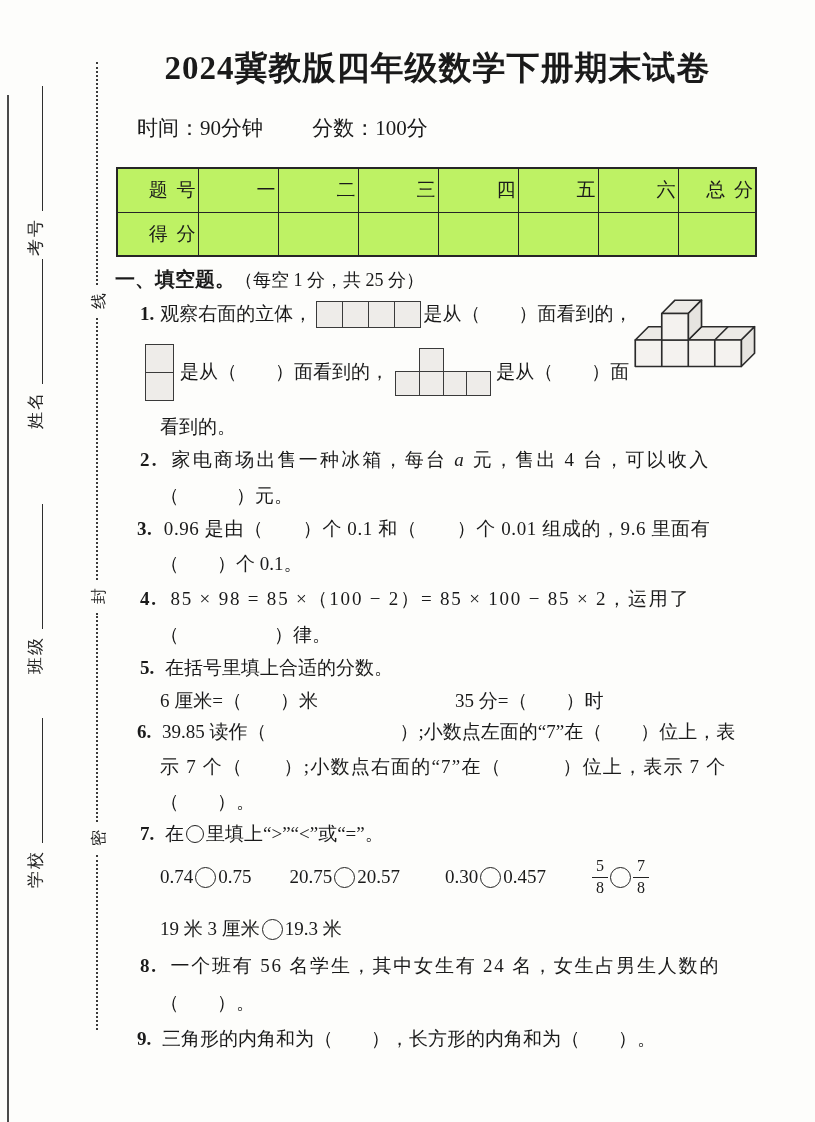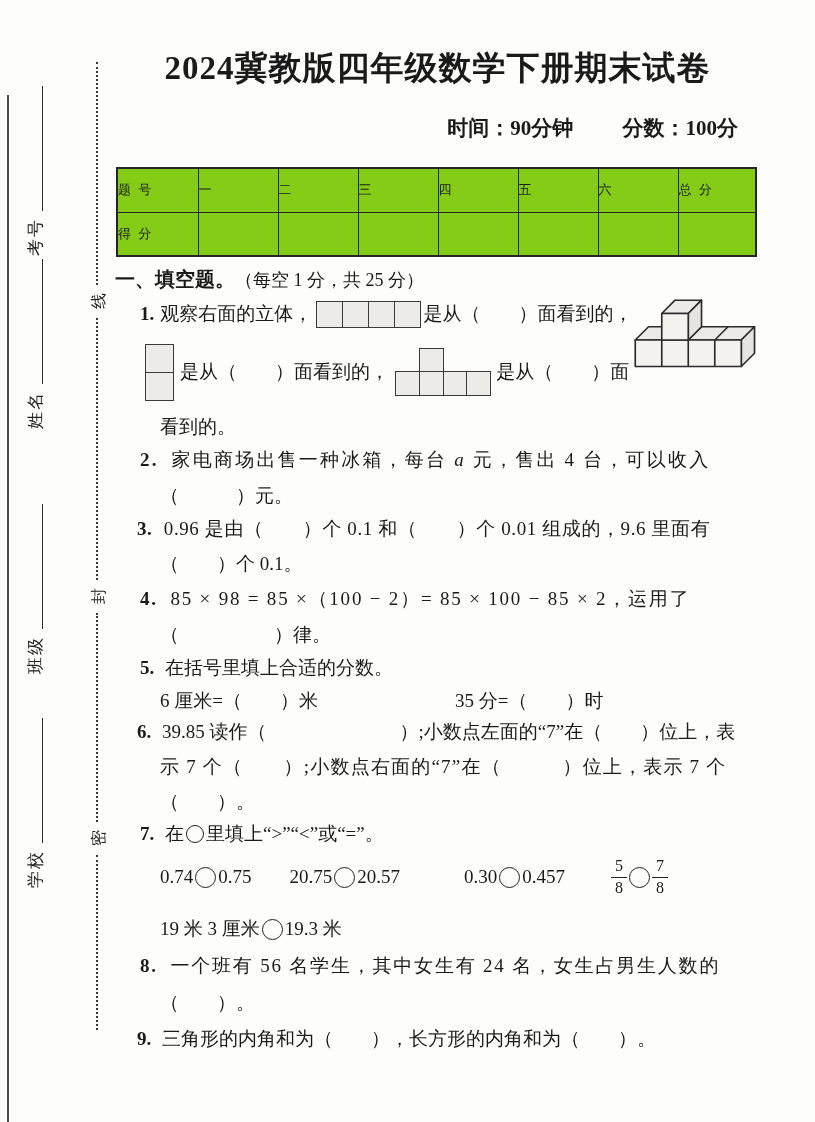--- a/index.html
+++ b/index.html
@@ -21,28 +21,28 @@
     position:absolute; left:88px; width:22px; height:26px; font-size:16px; color:#222;
     transform:rotate(-90deg); text-align:center; line-height:26px;
   }
   
   .main { position:absolute; left:115px; top:0; width:645px; height:1010px; }
   .page-title {
     position:absolute; top:46px; left:0; width:100%; text-align:center;
     font-size:33px; font-weight:bold; letter-spacing:1px; white-space:nowrap;
   }
   .subtitle {
-    position:absolute; top:114px; left:0; width:100%; text-align:right;
-    font-size:21px; font-weight:bold;
+    position:absolute; top:114px; left:0; width:100%; text-align:left;
+    font-size:21px; font-weight:normal;
   }
   .subtitle span { margin:0 22px; }
   table.score { position:absolute; top:167px; left:1px; width:641px; border-collapse:collapse; }
   table.score td {
-    border:1.6px solid #262626; height:44px; text-align:left;
-    font-size:13px; letter-spacing:2px; background:#84cc16;
+    border:1.6px solid #262626; height:44px; text-align:right;
+    font-size:19px; letter-spacing:2px; background:#bef264;
   }
   table.score { border:2.6px solid #262626; }
   td.rowlab { width:81px; }
   td.qcol { width:80px; }
   .line { position:absolute; font-size:19px; white-space:nowrap; }
   .qno { font-weight:bold; margin-right:6px; }
   .sec-title { font-weight:bold; font-size:20px; }
   .sec-note { font-size:18px; }
   .flexline { display:flex; align-items:center; }
   .ital { font-style:italic; }
@@ -243,21 +243,21 @@
       <span class="cmp-item">
         <span>0.74</span>
           <span class="cmp-circle"></span>
           <span>0.75</span>
       </span>
       <span class="cmp-item" style="margin-left:38px;">
         <span>20.75</span>
           <span class="cmp-circle"></span>
           <span>20.57</span>
       </span>
-      <span class="cmp-item" style="margin-left:64px;">
+      <span class="cmp-item" style="margin-left:45px;">
         <span>0.30</span>
           <span class="cmp-circle"></span>
           <span>0.457</span>
       </span>
       <span class="cmp-item" style="margin-left:46px;">
         <span class="frac">
           <span class="fr-num">5</span>
           <span class="fr-den">8</span>
         </span>
         <span class="cmp-circle"></span>

